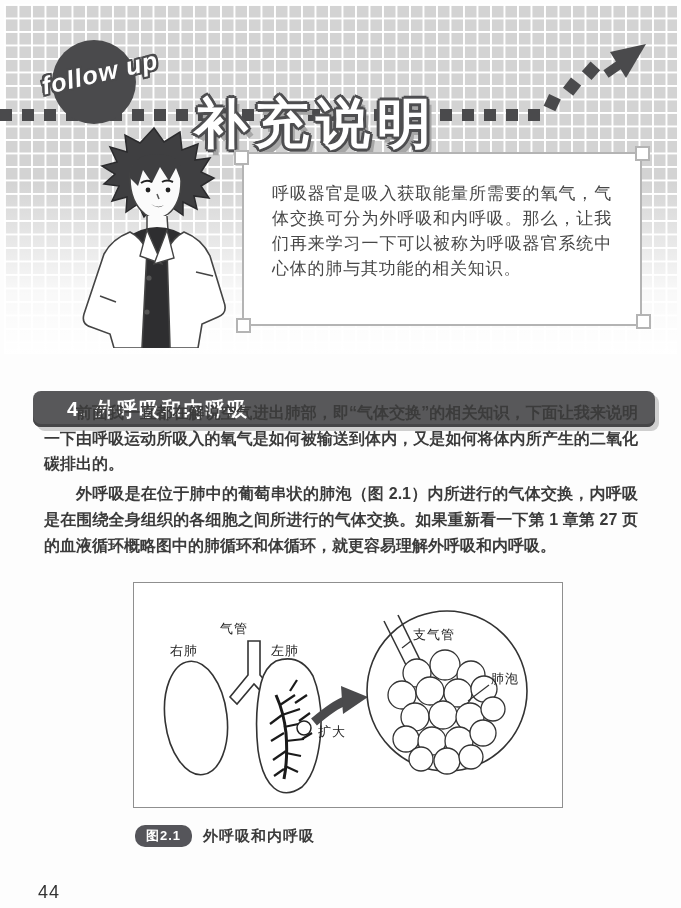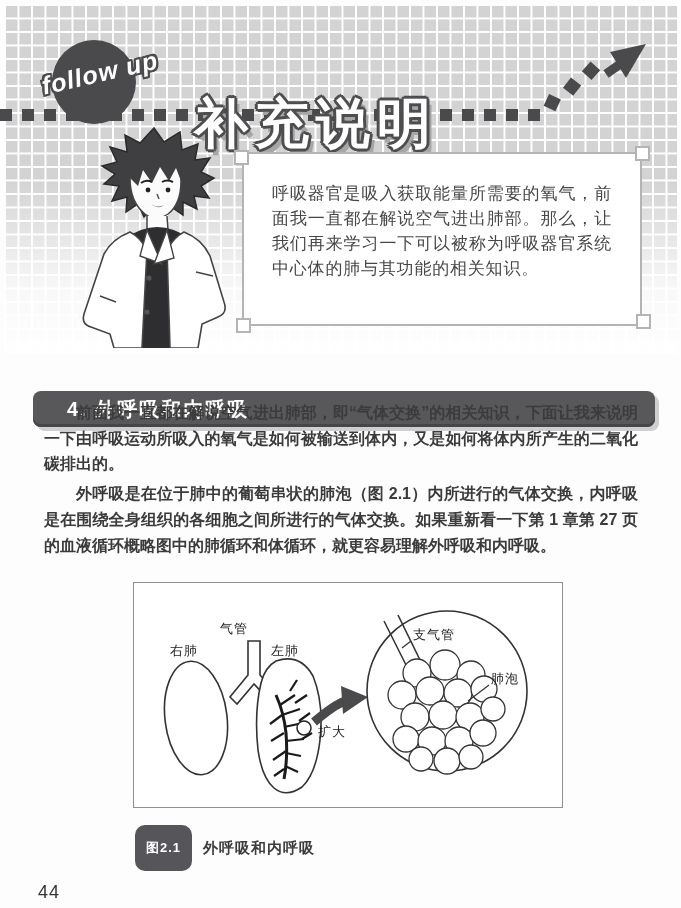--- a/index.html
+++ b/index.html
@@ -85,21 +85,21 @@
   .figure-box{
     position:absolute;left:133px;top:582px;width:430px;height:226px;z-index:4;
     background:#ffffff;border:1.5px solid #8f8f8f;box-sizing:border-box;
   }
   .figure-caption{
     position:absolute;left:135px;top:825px;z-index:4;
     display:flex;align-items:center;
   }
   .caption-badge{
     background:#55555a;color:#ffffff;border-radius:10px;
-    padding:14px 11px;font-size:13px;font-weight:bold;letter-spacing:1px;
+    padding:2px 11px;font-size:13px;font-weight:bold;letter-spacing:1px;
   }
   .caption-text{margin-left:11px;font-size:15px;font-weight:bold;color:#3d3d3d;letter-spacing:1px;}
   .page-number{
     position:absolute;left:38px;top:858px;z-index:4;
     font-size:18px;color:#333333;letter-spacing:1px;margin-top:24px;
   }
   .fig-label{font-size:13px;fill:#222222;letter-spacing:1px;}
 </style>
 </head>
 <body>
@@ -151,21 +151,21 @@
     <line x1="50" y1="170" x2="66" y2="176" stroke="#444" stroke-width="1.4"></line>
     <circle cx="99" cy="152" r="2.6" fill="#555"></circle>
     <circle cx="97" cy="186" r="2.6" fill="#555"></circle>
   </svg>
 
   <div class="speech-box">
     <div class="pin tl"></div>
     <div class="pin tr"></div>
     <div class="pin bl"></div>
     <div class="pin br"></div>
-    <p class="speech-text">呼吸器官是吸入获取能量所需要的氧气，前面我一直都在解说空气进出肺部。那么，让我们再来学习一下可以被称为呼吸器官系统中心体的肺与其功能的相关知识。</p>
+    <p class="speech-text">呼吸器官是吸入获取能量所需要的氧气，气体交换可分为外呼吸和内呼吸。那么，让我们再来学习一下可以被称为呼吸器官系统中心体的肺与其功能的相关知识。</p>
   </div>
 
   <div class="section-bar">
     <span>4. 外呼吸和内呼吸</span>
   </div>
 
   <div class="body-text">
     <p>前面我一直都在解说空气进出肺部，即“气体交换”的相关知识，下面让我来说明一下由呼吸运动所吸入的氧气是如何被输送到体内，又是如何将体内所产生的二氧化碳排出的。</p>
     <p>外呼吸是在位于肺中的葡萄串状的肺泡（图 2.1）内所进行的气体交换，内呼吸是在围绕全身组织的各细胞之间所进行的气体交换。如果重新看一下第 1 章第 27 页的血液循环概略图中的肺循环和体循环，就更容易理解外呼吸和内呼吸。</p>
   </div>

